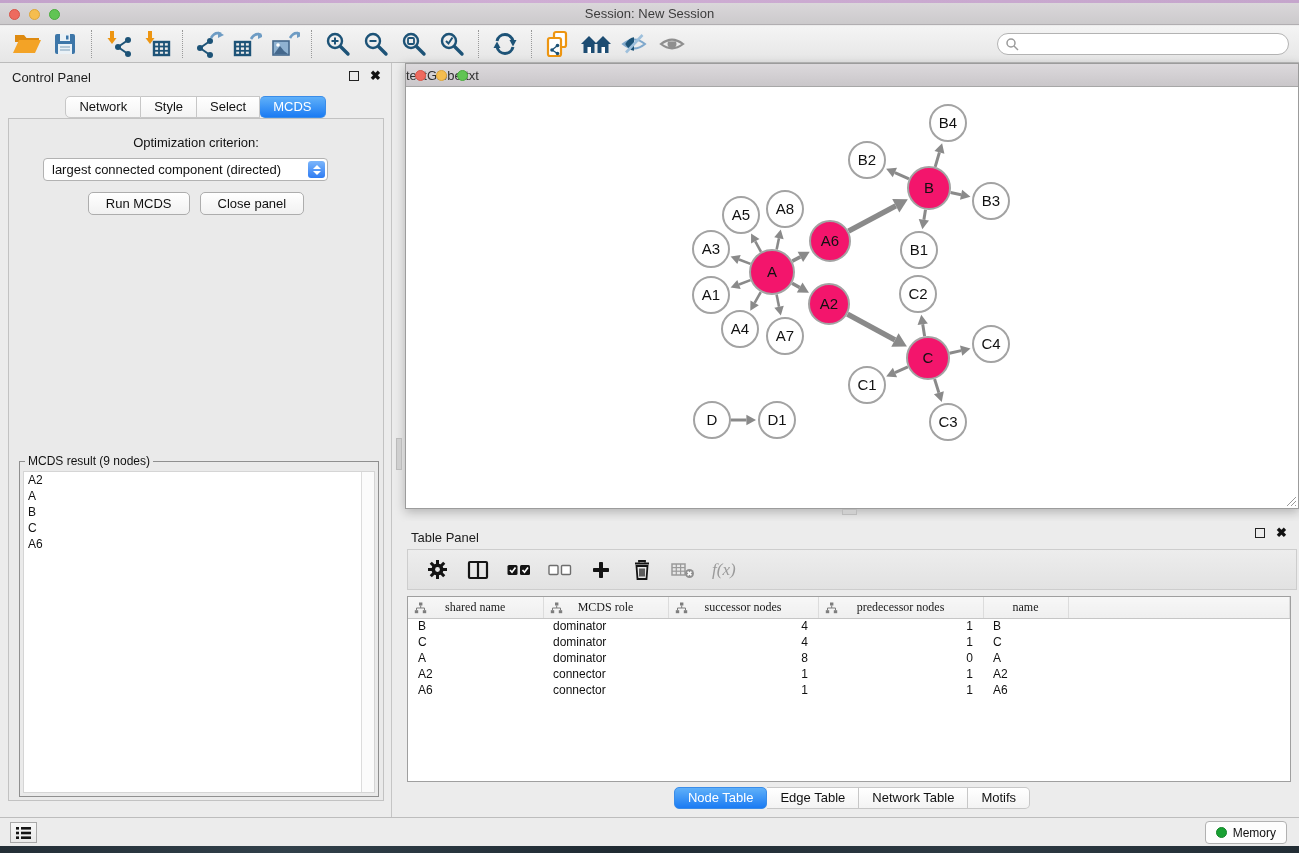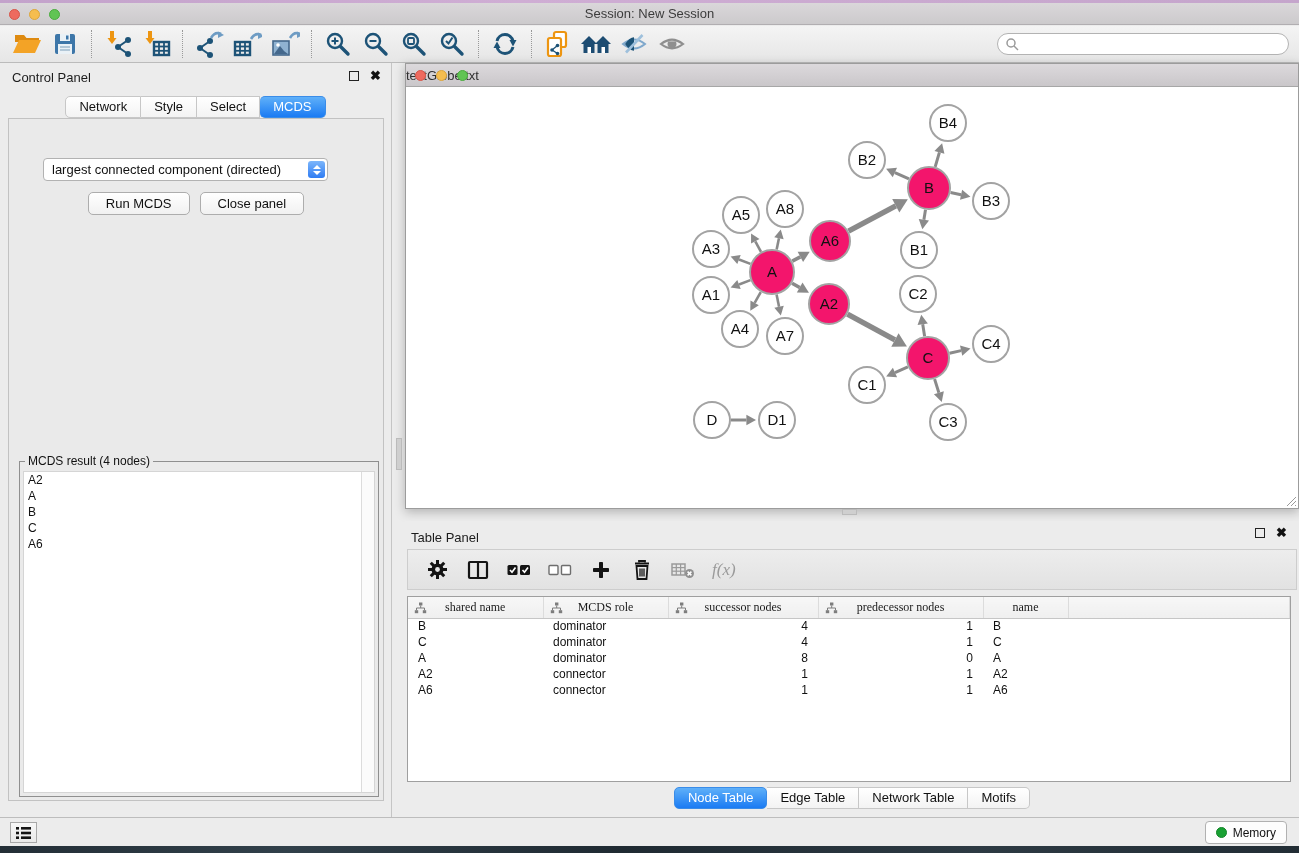--- a/index.html
+++ b/index.html
@@ -271,33 +271,34 @@
         <span class="float-icon"></span>
         <span class="close-x">✖</span>
       </div>
       <div class="cp-tabs" id="cp-tabs">
           <span class="seg-tab">Network</span>
           <span class="seg-tab">Style</span>
           <span class="seg-tab">Select</span>
           <span class="seg-tab active">MCDS</span>
         </div>
       <div class="cp-content">
+        <div class="opt-label">Optimization criterion:</div>
         <div class="combo">
           <span>largest connected component (directed)</span>
           <span class="stepper">
             <span class="tri-up"></span>
               <span class="tri-down"></span>
           </span>
         </div>
         <div class="cp-buttons">
           <button class="aq-btn">Run MCDS</button>
           <button class="aq-btn">Close panel</button>
         </div>
         <fieldset class="result-fieldset">
-          <legend>MCDS result (4 nodes)</legend>
+          <legend>MCDS result (9 nodes)</legend>
           <div class="result-list" id="result-list">
             <div class="result-item">A2</div>
               <div class="result-item">A</div>
               <div class="result-item">B</div>
               <div class="result-item">C</div>
               <div class="result-item">A6</div>
               <div class="result-scroll"></div>
           </div>
         </fieldset>
       </div>

